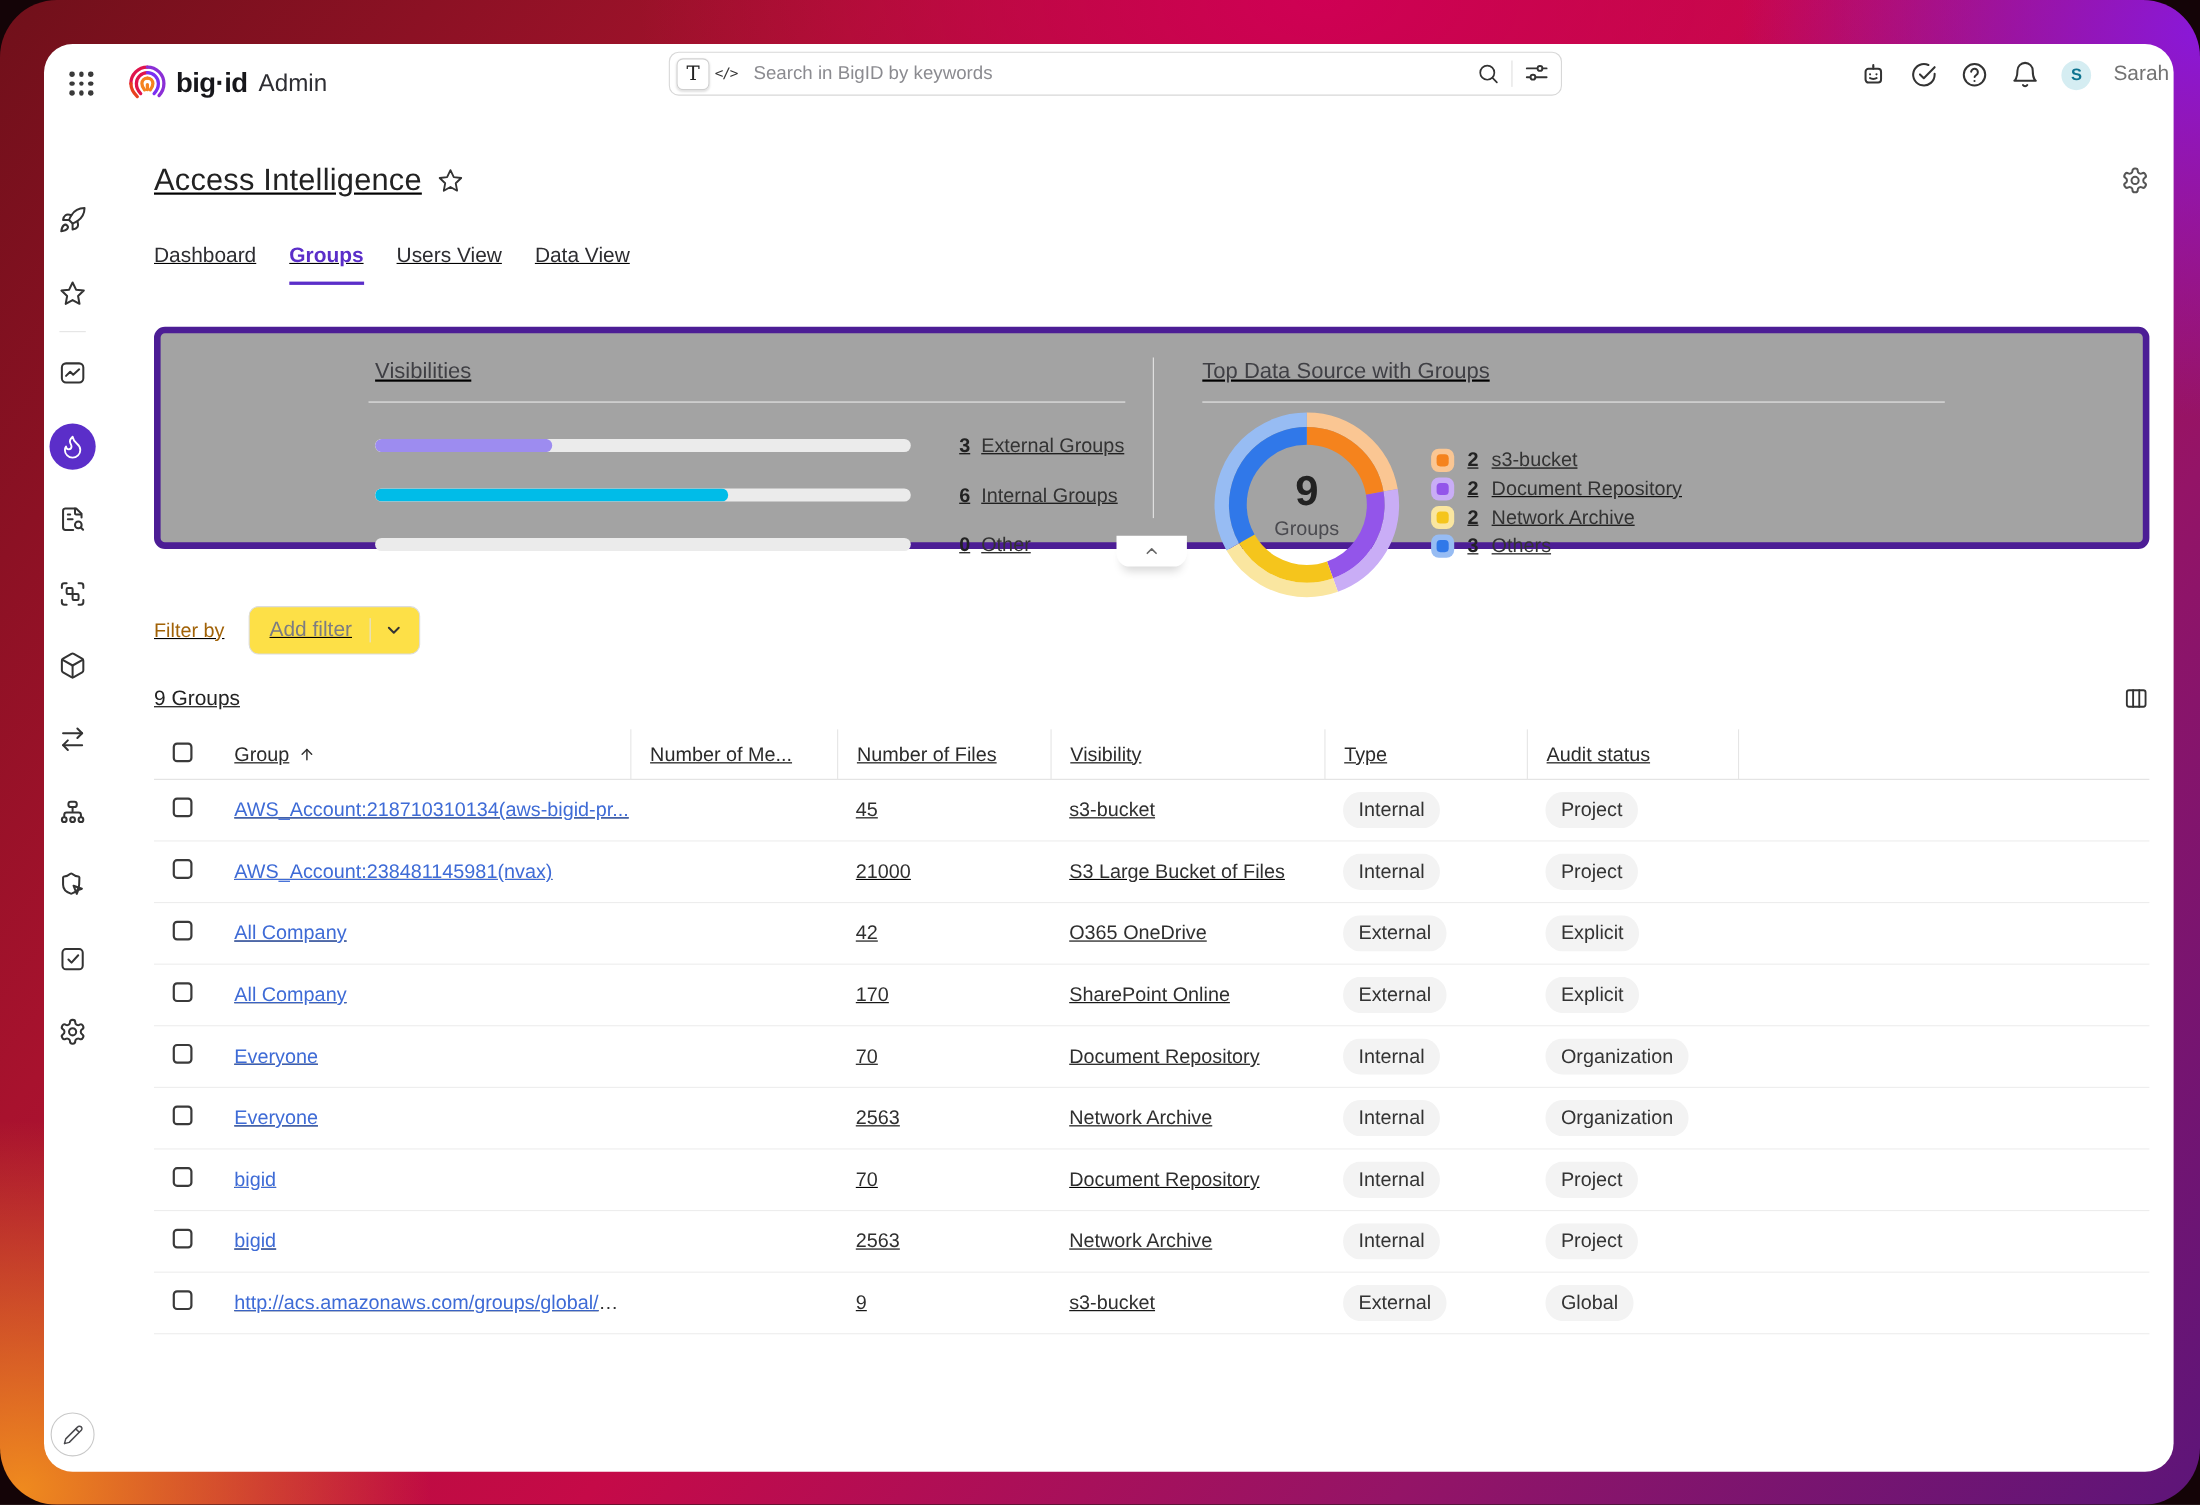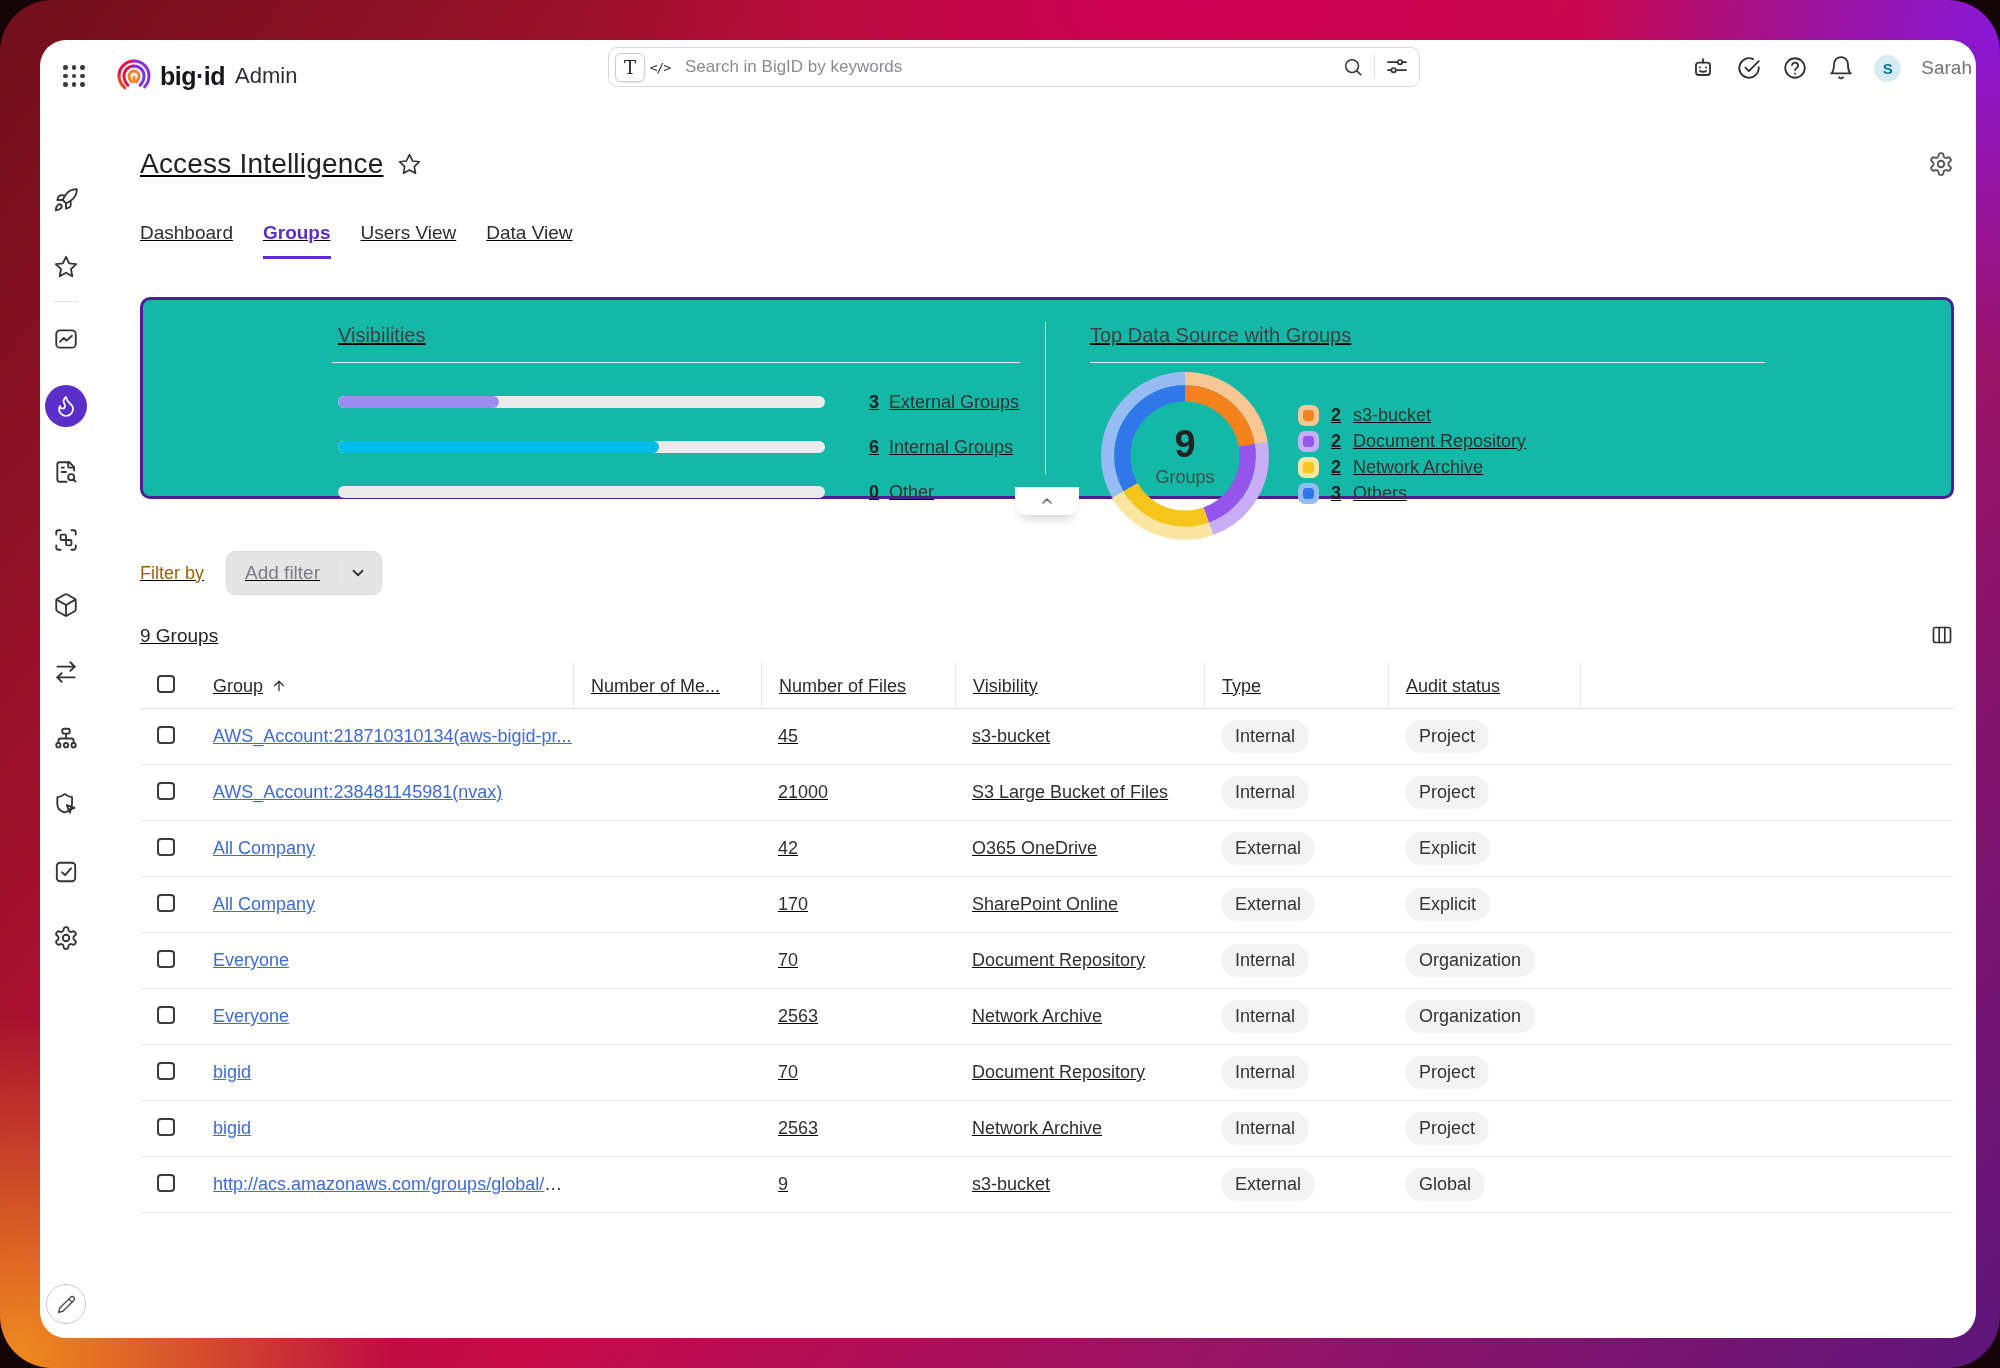--- a/index.html
+++ b/index.html
@@ -66,21 +66,21 @@
   .page-title { font-size:28px; font-weight:500; color:#222; letter-spacing:.2px; }
   .fav-star { width:25px; height:25px; margin-left:14px; cursor:pointer; }
   .page-gear { margin-left:auto; width:26px; height:26px; cursor:pointer; }
 
   .tabs { margin-top:42px; display:flex; gap:30px; }
   .tab { font-size:19px; color:#2d2d31; padding-bottom:12px; cursor:pointer; border-bottom:3px solid transparent; }
   .tab.active { color:#5b2ec9; font-weight:700; border-bottom-color:#5b2ec9; }
 
   
   .card-wrap { position:relative; margin-top:38px; }
-  .card { border:3px solid #4c1d95; border-radius:10px; background:#14b8a6; height:202px; display:flex; }
+  .card { border:6px solid #4c1d95; border-radius:10px; background:#a3a3a3; height:202px; display:flex; }
   .card-left { width:902px; flex:0 0 902px; padding:24px 0 0 195px; }
   .sec-title { font-size:20px; color:#3f3f44; }
   .sec-hr { height:1px; background:#e9e9e9; margin-top:15px; }
   .card-left .sec-hr { width:688px; margin-left:-6px; }
   .vis-row { display:flex; align-items:center; margin-top:33px; height:12px; }
   .vis-row + .vis-row { margin-top:33px; }
   .bar-track { width:487px; height:12px; border-radius:6px; background:#ebebeb; overflow:hidden; }
   .bar-fill { height:100%; border-radius:6px; }
   .vis-label { margin-left:44px; font-size:18px; color:#333; display:flex; align-items:center; gap:10px; }
   .vis-label b { font-weight:700; color:#222; }
@@ -104,21 +104,21 @@
     position:absolute; left:50%; bottom:-16px; transform:translateX(-50%);
     width:64px; height:28px; background:#fff; border-radius:0 0 12px 12px;
     box-shadow:0 9px 9px -5px rgba(0,0,0,.16); z-index:2;
     display:flex; align-items:center; justify-content:center; cursor:pointer;
   }
   .collapse-tab svg { width:16px; height:16px; }
 
   
   .filter-row { margin-top:52px; display:flex; align-items:center; }
   .filter-label { font-size:18px; color:#a16207; }
-  .add-filter { margin-left:22px; height:44px; border:1px solid #dcdcdc; border-radius:9px; display:flex; align-items:center; padding:0 14px 0 18px; cursor:pointer; background:#e5e5e5; }
+  .add-filter { margin-left:22px; height:44px; border:1px solid #dcdcdc; border-radius:9px; display:flex; align-items:center; padding:0 14px 0 18px; cursor:pointer; background:#fde047; }
   .add-filter .af-text { font-size:19px; color:#7c7c82; }
   .af-div { width:1px; height:22px; background:#e0e0e0; margin:0 12px 0 16px; }
   .add-filter svg { width:18px; height:18px; }
   .name-search { margin-left:auto; width:374px; height:40px; border:1px solid #cfcfcf; border-radius:7px; display:flex; align-items:center; padding:0 12px 0 14px; background:#fff; }
   .name-search input { flex:1; border:none; outline:none; font-size:18px; color:#333; font-family:"Liberation Sans", sans-serif; }
   .name-search input::placeholder { color:#9a9aa0; }
   .name-search svg { width:21px; height:21px; }
 
   .count-row { margin-top:28px; display:flex; align-items:flex-end; }
   .count-label { font-size:19px; color:#222; }

